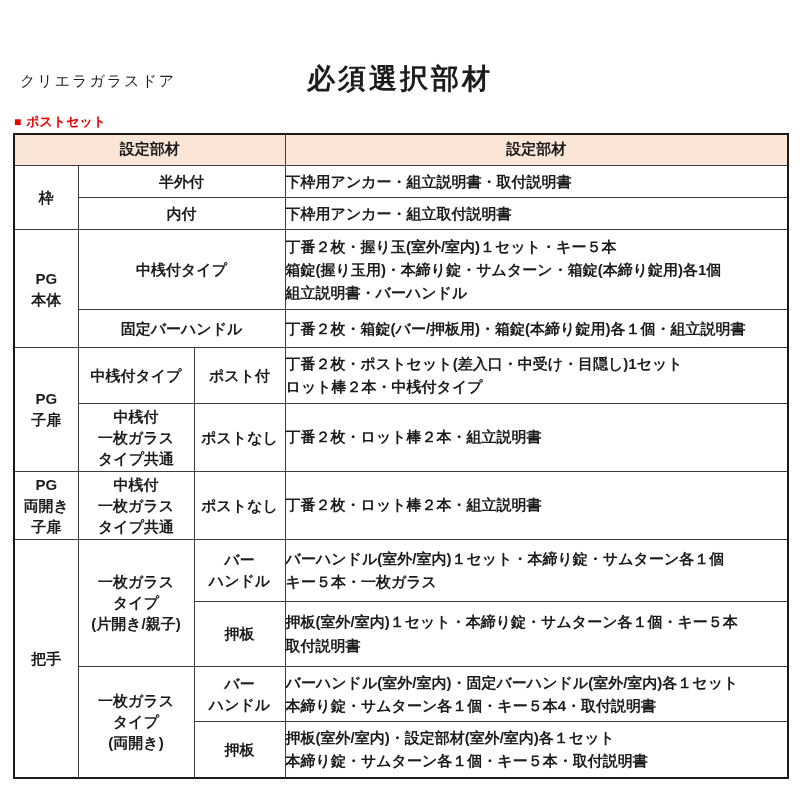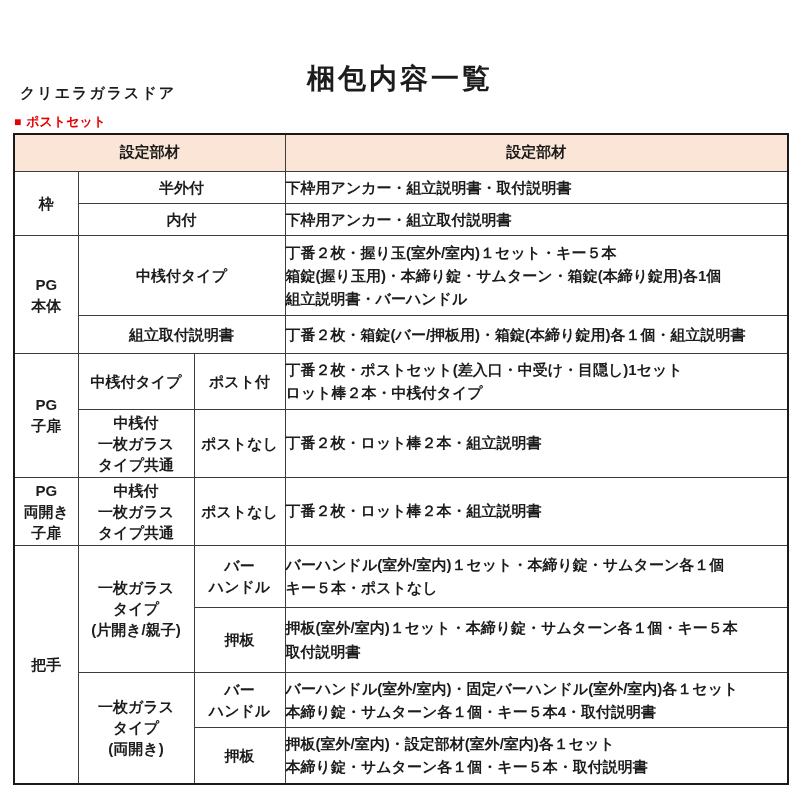--- a/index.html
+++ b/index.html
@@ -9,22 +9,22 @@
     --text:#1c1c1c;
   }
   html,body{margin:0;padding:0;}
   body{
     width:800px;height:800px;background:#ffffff;
     font-family:"Liberation Sans","DejaVu Sans",sans-serif;
     color:var(--text);
     position:relative;
   }
   .subtitle{
-    position:absolute;left:20px;top:84px;
-    font-size:15px;font-weight:700;letter-spacing:2px;
+    position:absolute;left:20px;top:72px;
+    font-size:15px;font-weight:400;letter-spacing:2px;
   }
   .title{
     position:absolute;left:0;right:0;top:60px;
     text-align:center;
     font-size:28px;font-weight:700;letter-spacing:3px;
   }
   .note{
     position:absolute;left:14px;top:113px;
     font-size:13px;font-weight:700;color:var(--note-red);
     display:flex;align-items:center;gap:5px;
@@ -62,37 +62,37 @@
   td.content{
     text-align:left;
     padding:4px 0;
     line-height:1.55;
   }
 </style>
 </head>
 <body>
 
 <div class="subtitle">クリエラガラスドア</div>
-<div class="title">梱包内容一覧</div>
+<div class="title">必須選択部材</div>
 
 <div class="note">
   <span class="sq">■</span>
   <span>ポストセット</span>
 </div>
 
 <div class="table-wrap">
   <table>
     <colgroup>
       <col style="width:64px">
       <col style="width:116px">
       <col style="width:91px">
       <col style="width:503px">
     </colgroup>
     <thead>
-      <tr style="height:37px;">
+      <tr style="height:31px;">
         <th colspan="3">設定部材</th>
         <th>設定部材</th>
       </tr>
     </thead>
     <tbody>
 
       <tr style="height:26px;">
         <td rowspan="2" class="label">枠</td>
         <td colspan="2" class="label">半外付</td>
         <td class="content">下枠用アンカー・組立説明書・取付説明書</td>
@@ -104,21 +104,21 @@
 
       <tr style="height:80px;">
         <td rowspan="2" class="label">PG
 本体</td>
         <td colspan="2" class="label">中桟付タイプ</td>
         <td class="content">丁番２枚・握り玉(室外/室内)１セット・キー５本
 箱錠(握り玉用)・本締り錠・サムターン・箱錠(本締り錠用)各1個
 組立説明書・バーハンドル</td>
       </tr>
       <tr style="height:38px;">
-        <td colspan="2" class="label">組立取付説明書</td>
+        <td colspan="2" class="label">固定バーハンドル</td>
         <td class="content">丁番２枚・箱錠(バー/押板用)・箱錠(本締り錠用)各１個・組立説明書</td>
       </tr>
 
       <tr style="height:45px;">
         <td rowspan="2" class="label">PG
 子扉</td>
         <td class="label">中桟付タイプ</td>
         <td class="label">ポスト付</td>
         <td class="content">丁番２枚・ポストセット(差入口・中受け・目隠し)1セット
 ロット棒２本・中桟付タイプ</td>
@@ -143,21 +143,21 @@
       </tr>
 
       <tr style="height:62px;">
         <td rowspan="4" class="label">把手</td>
         <td rowspan="2" class="label">一枚ガラス
 タイプ
 (片開き/親子)</td>
         <td class="label">バー
 ハンドル</td>
         <td class="content">バーハンドル(室外/室内)１セット・本締り錠・サムターン各１個
-キー５本・ポストなし</td>
+キー５本・一枚ガラス</td>
       </tr>
       <tr style="height:65px;">
         <td class="label">押板</td>
         <td class="content">押板(室外/室内)１セット・本締り錠・サムターン各１個・キー５本
 取付説明書</td>
       </tr>
       <tr style="height:51px;">
         <td rowspan="2" class="label">一枚ガラス
 タイプ
 (両開き)</td>

